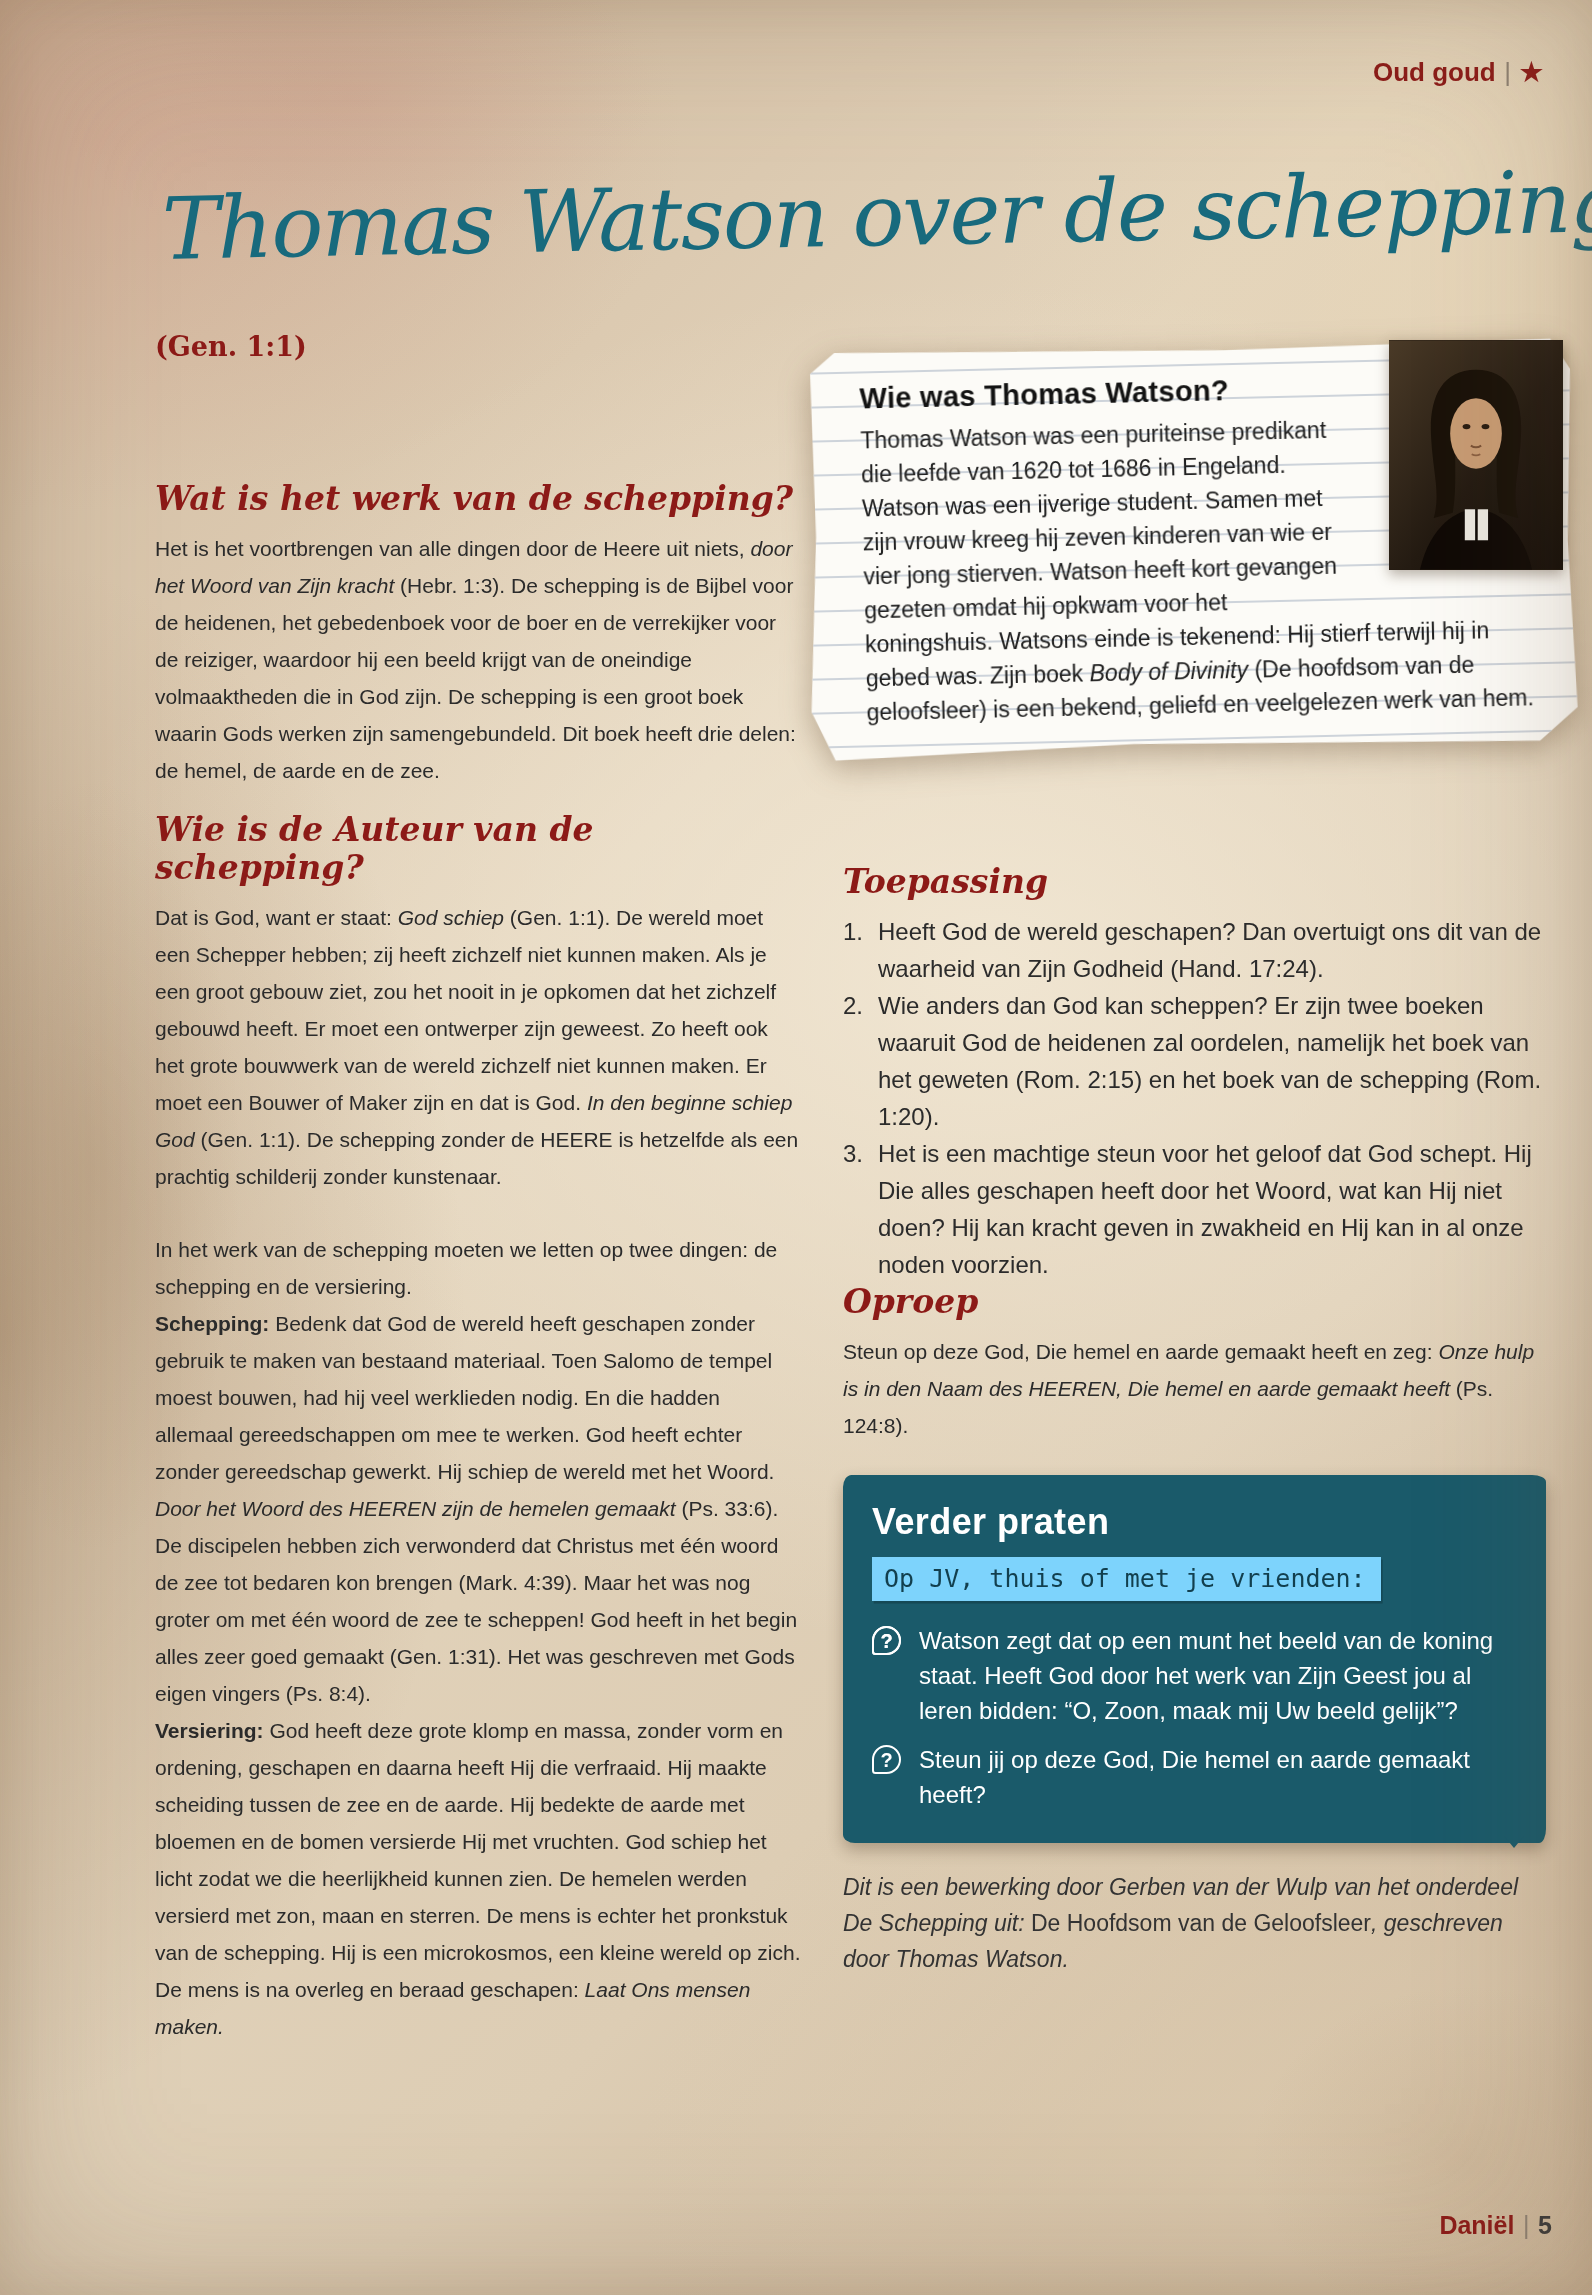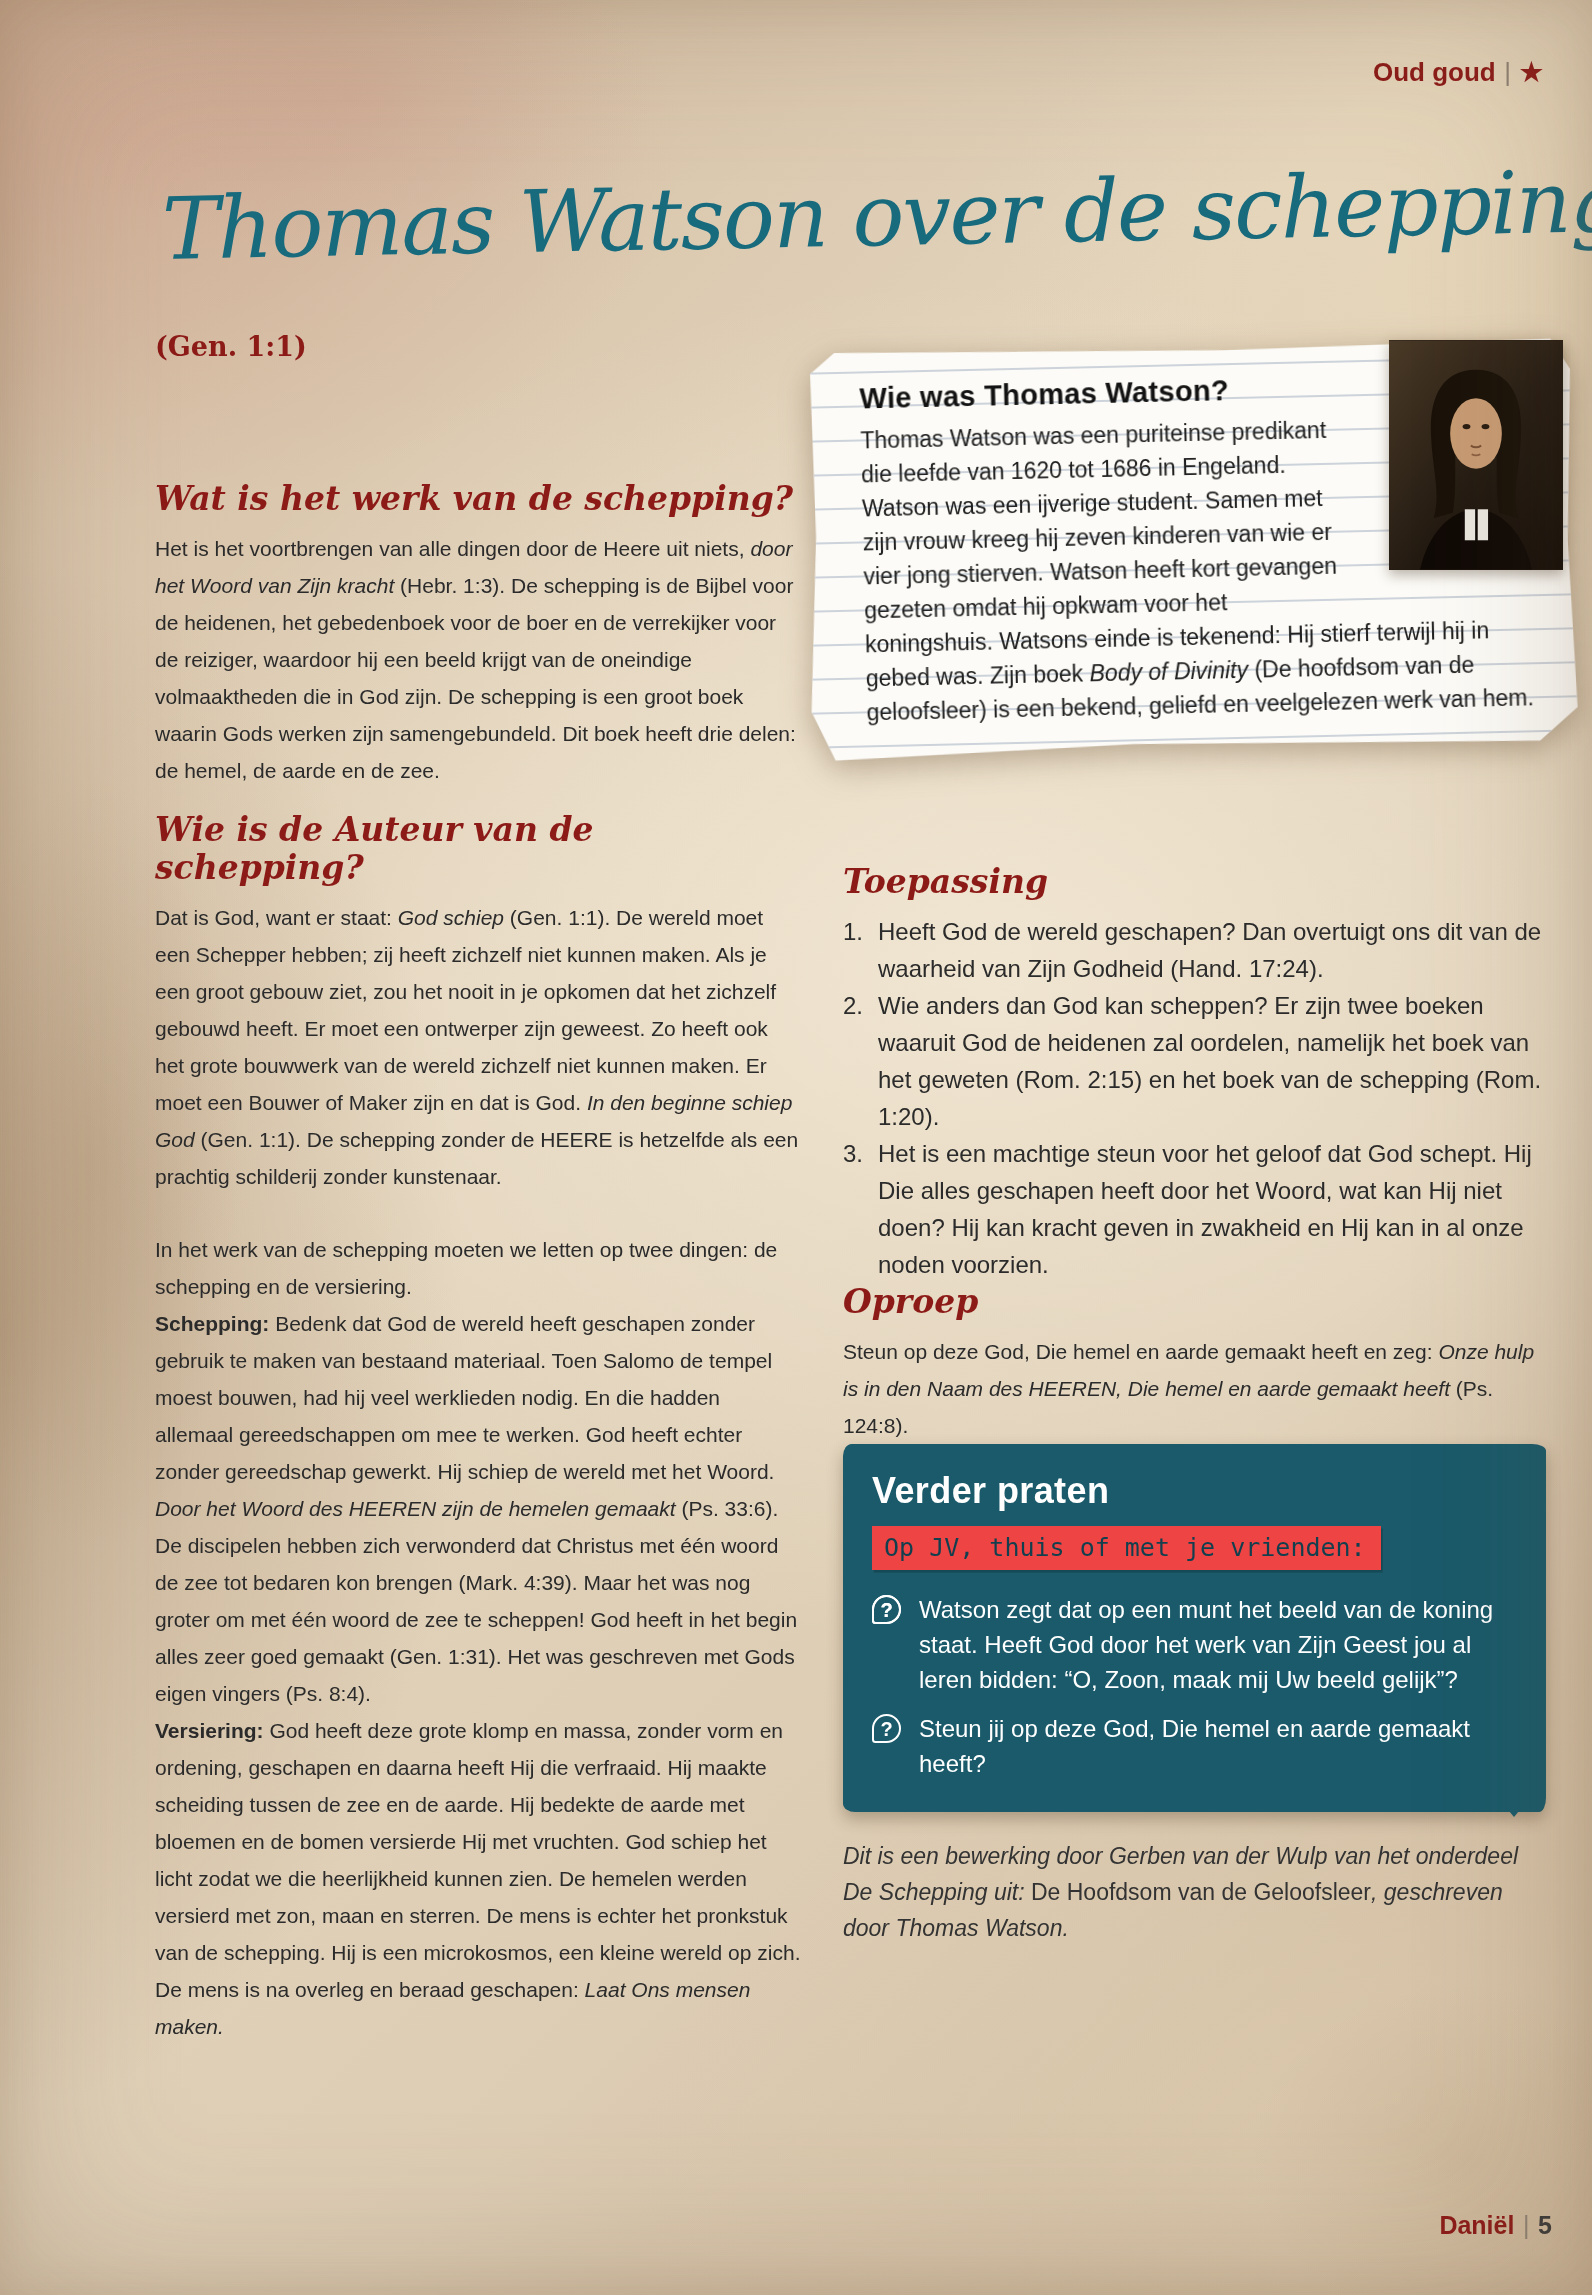--- a/index.html
+++ b/index.html
@@ -96,33 +96,33 @@
   }
   .portrait svg { display: block; width: 100%; height: 100%; }
 
   
   ol.toepassing { margin: 0; padding: 0; list-style: none; counter-reset: n; }
   ol.toepassing li { counter-increment: n; position: relative; padding-left: 35px; font-size: 24px; line-height: 37px; }
   ol.toepassing li::before { content: counter(n) "."; position: absolute; left: 0; }
 
   
   .vp-box {
-    background: #1a5a6a; color: #fff;
+    margin-top: 31px; background: #1a5a6a; color: #fff;
     border-radius: 8.6px 14px 7px 12px / 12px 7px 14px 8.6px;
     padding: 26px 29px 31px 29px; position: relative;
     box-shadow: 0 7px 15.5px rgba(60,40,20,0.30);
   }
   .vp-box::after { 
     content: ""; position: absolute; right: 22.4px; bottom: -5.2px;
     border-left: 10.4px solid transparent; border-right: 10.4px solid transparent;
     border-top: 12px solid #1a5a6a;
   }
   .vp-title { font-size: 36px; font-weight: 700; margin: 0 0 14px 0; letter-spacing: 0.4px; }
   .vp-strip {
-    display: inline-block; background: #ef4444; color: #123f4e;
+    display: inline-block; background: #7dd3fc; color: #123f4e;
     font-family: "DejaVu Sans Mono", monospace; font-size: 25px;
     padding: 7px 15.5px 7.8px 12px; margin-bottom: 8.6px; box-shadow: 1.7px 2.6px 0 rgba(0,0,0,0.18);
   }
   .vp-item { position: relative; padding-left: 47px; margin-top: 14px; font-size: 24px; line-height: 35px; }
   .q-icon {
     position: absolute; left: 0; top: 2.6px; width: 29px; height: 29px;
     border: 2.6px solid #ffffff; border-radius: 50% 50% 50% 3.5px;
     color: #ffffff; font-weight: 700; font-size: 20px; line-height: 26px; text-align: center;
   }
 

